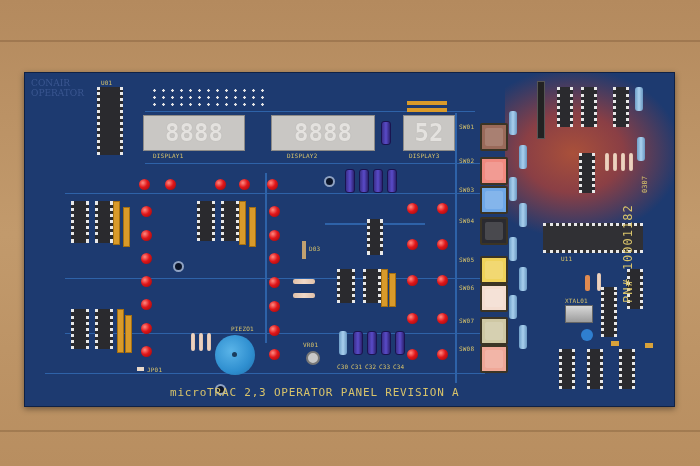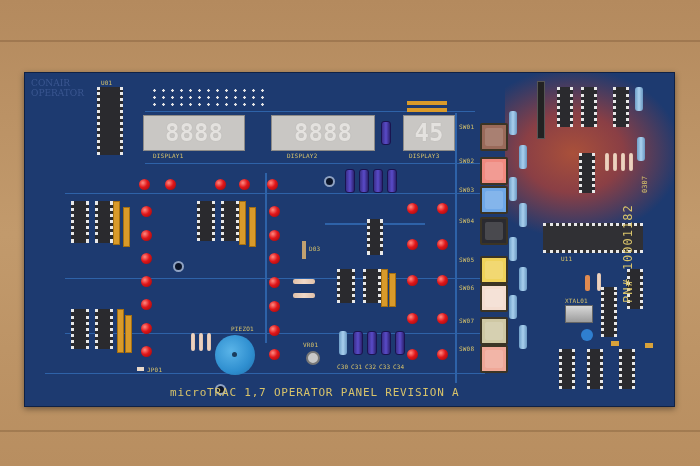--- a/index.html
+++ b/index.html
@@ -70,21 +70,21 @@
 
   <div class="display" style="left:118px;top:42px;width:100px;height:34px">
     <span class="digit">8888</span>
   </div>
   <div class="silk" style="left:128px;top:79px">DISPLAY1</div>
   <div class="display" style="left:246px;top:42px;width:102px;height:34px">
     <span class="digit">8888</span>
   </div>
   <div class="silk" style="left:262px;top:79px">DISPLAY2</div>
   <div class="display" style="left:378px;top:42px;width:50px;height:34px">
-    <span class="digit">45</span>
+    <span class="digit">52</span>
   </div>
   <div class="silk" style="left:384px;top:79px">DISPLAY3</div>
 
   <div class="abs" style="left:382px;top:28px;width:40px;height:4px;background:#d99a2a"></div>
   <div class="abs" style="left:382px;top:35px;width:40px;height:4px;background:#d99a2a"></div>
 
   <div class="cap-e" style="left:356px;top:48px"></div>
   <div class="cap-e" style="left:320px;top:96px"></div>
   <div class="cap-e" style="left:334px;top:96px"></div>
   <div class="cap-e" style="left:348px;top:96px"></div>
@@ -215,16 +215,16 @@
   <div class="silk" style="left:540px;top:224px">XTAL01</div>
   <div class="bluecap" style="left:556px;top:256px"></div>
   <div class="ic" style="left:534px;top:276px;width:10px;height:40px"></div>
   <div class="ic" style="left:562px;top:276px;width:10px;height:40px"></div>
   <div class="ic" style="left:594px;top:276px;width:10px;height:40px"></div>
   <div class="res" style="left:560px;top:202px;width:5px;height:16px;background:#e08a50"></div>
   <div class="res" style="left:572px;top:200px;width:4px;height:18px"></div>
   <div class="smd" style="left:620px;top:270px"></div>
   <div class="smd" style="left:586px;top:268px"></div>
 
-  <div class="title-silk">microTRAC 1,7 OPERATOR PANEL REVISION A</div>
+  <div class="title-silk">microTRAC 2,3 OPERATOR PANEL REVISION A</div>
   <div class="pn">PN# 10001182</div>
   <div class="date">0307</div>
 </div>
 
 </body></html>

